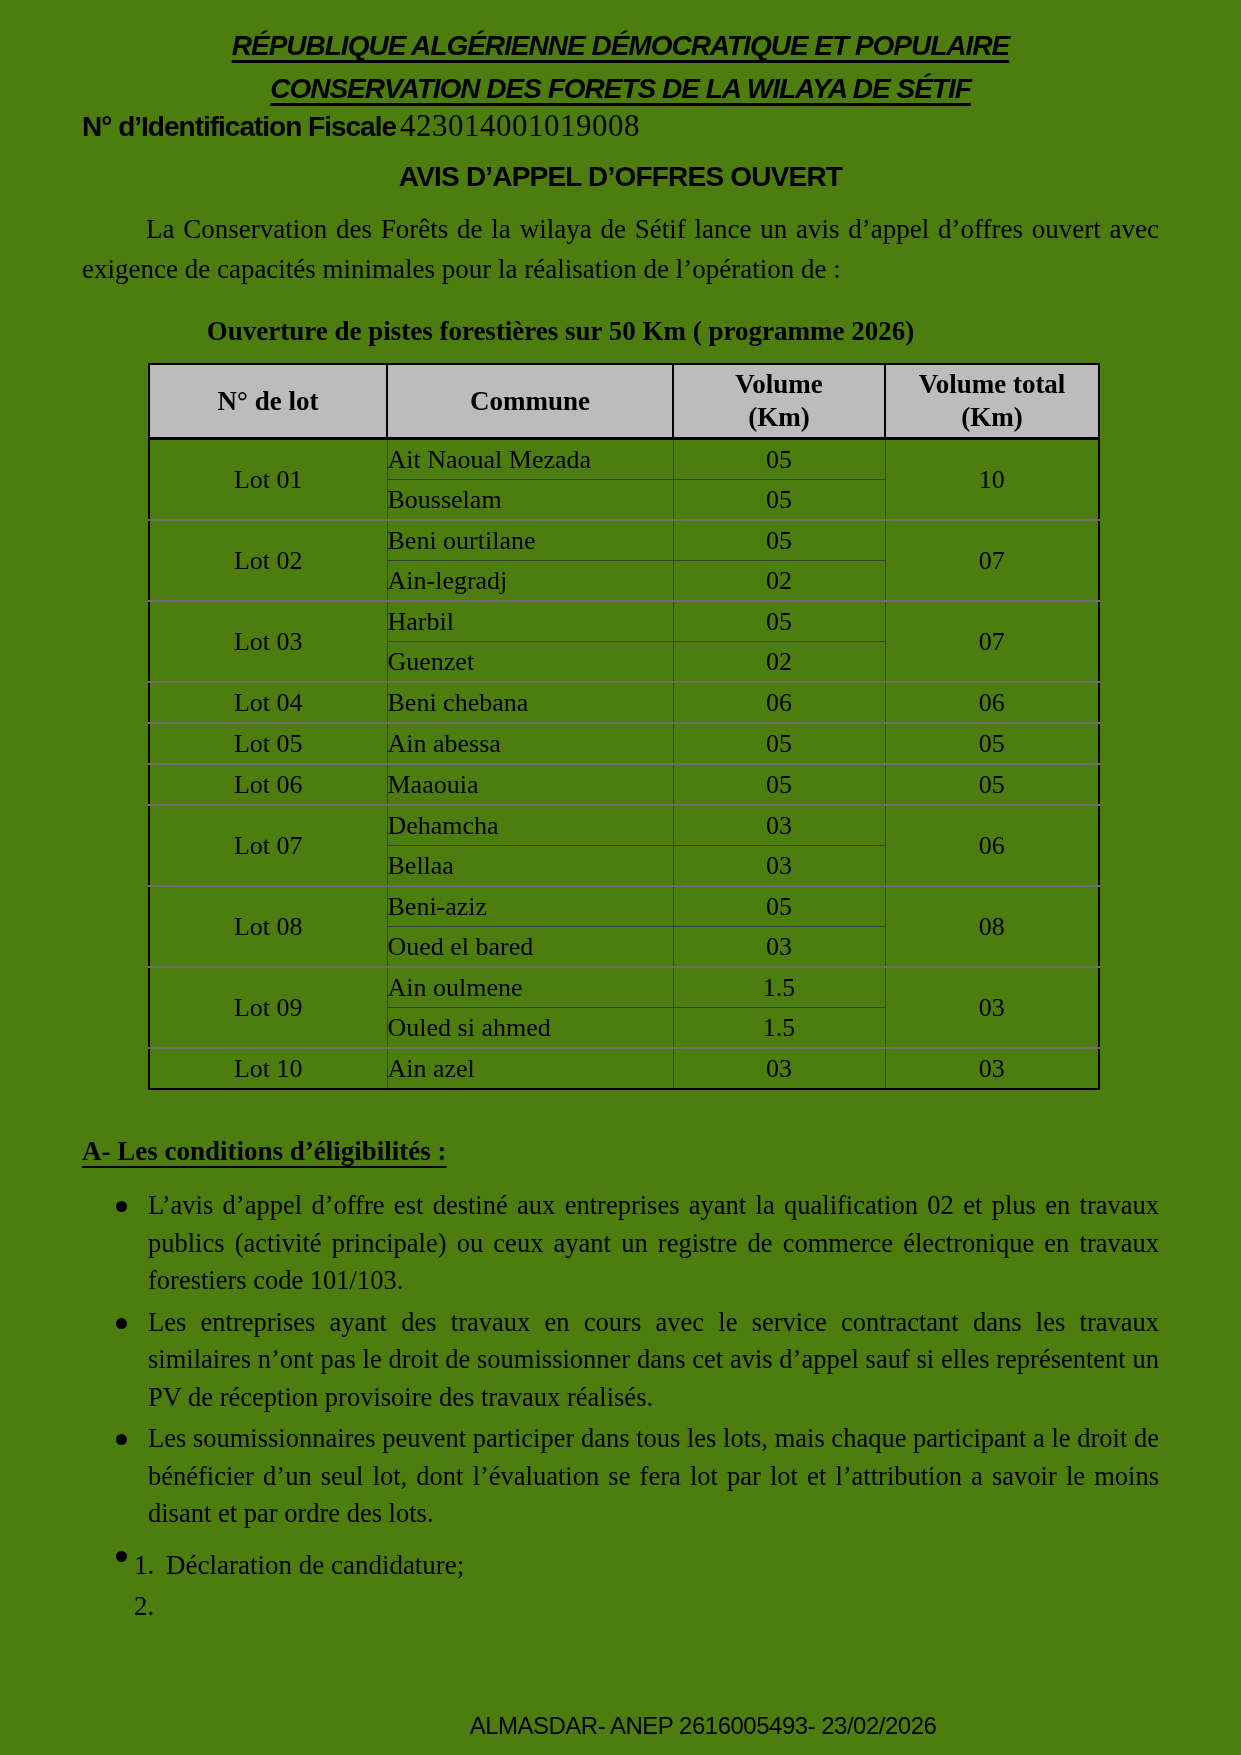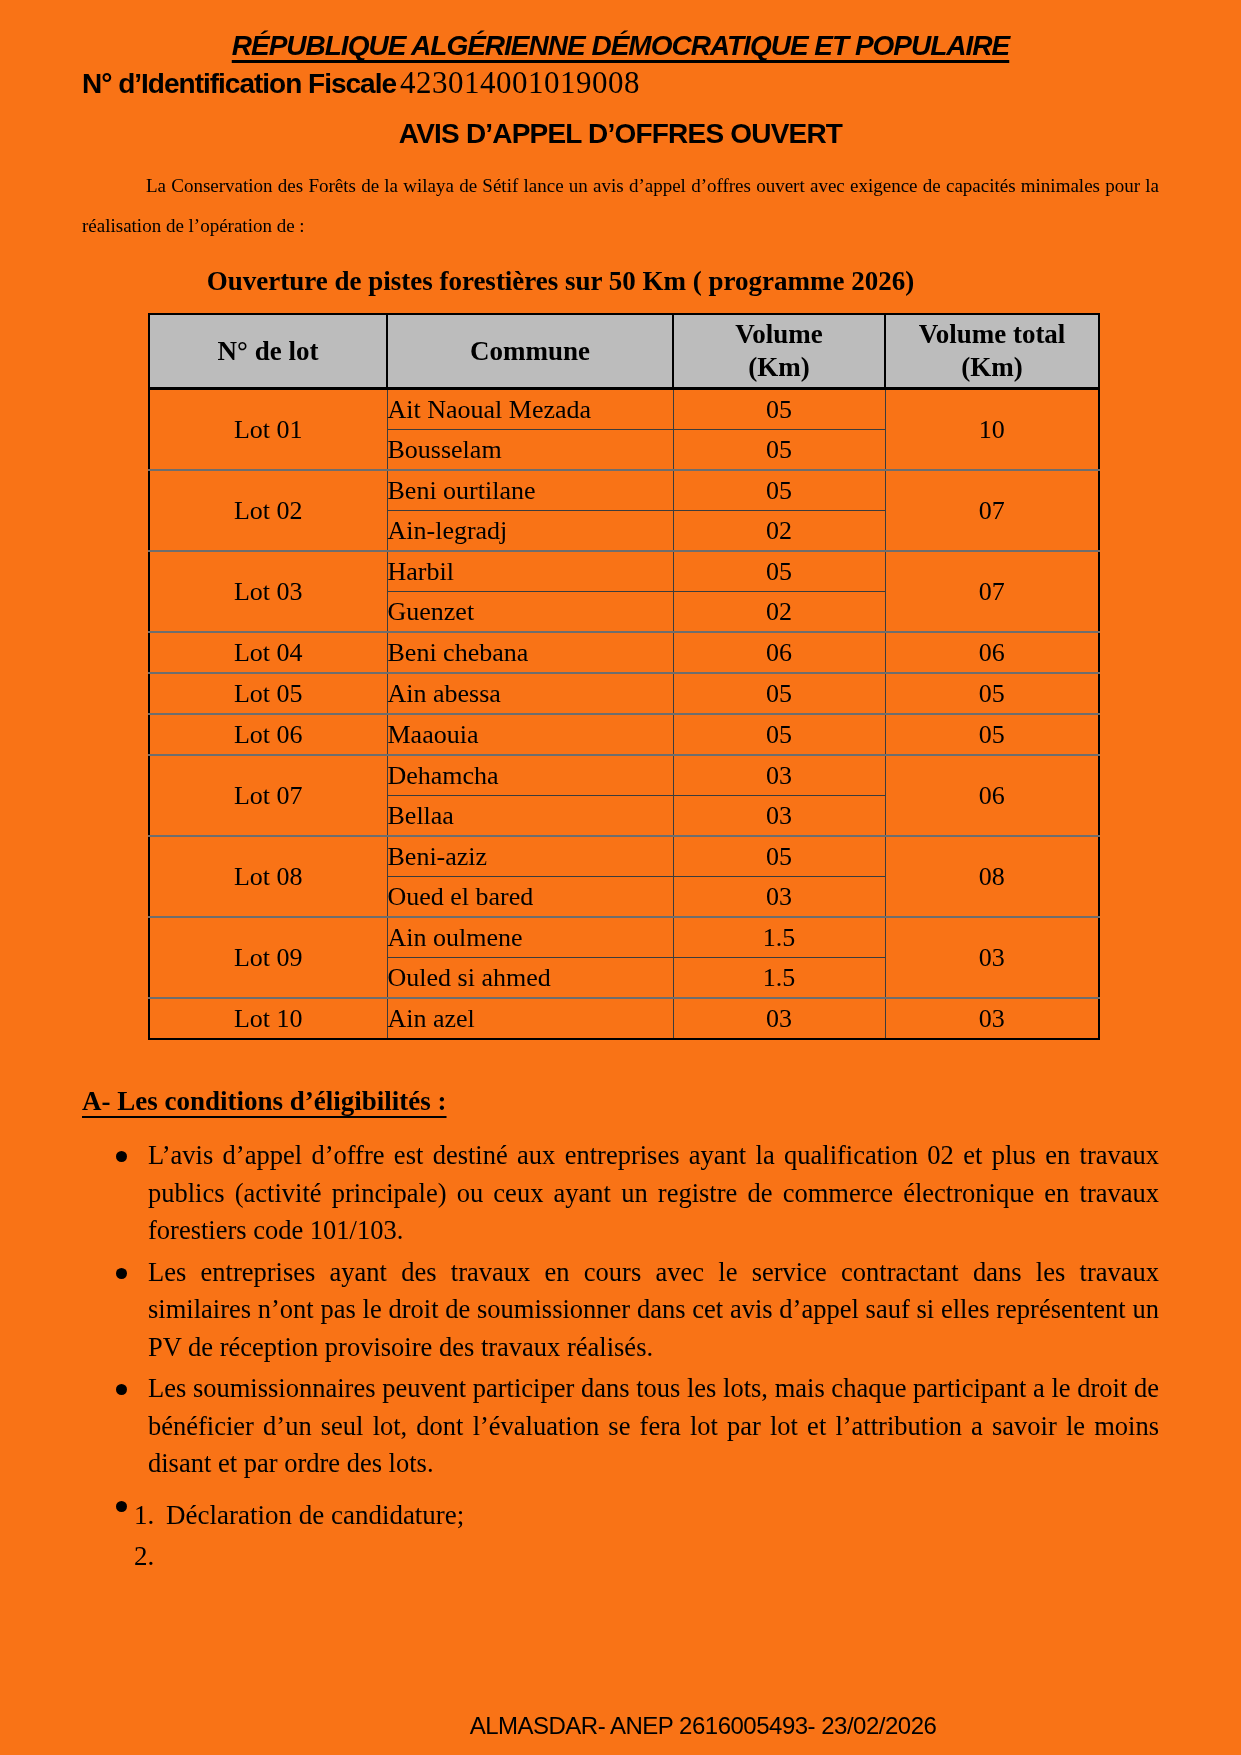--- a/index.html
+++ b/index.html
@@ -1,17 +1,17 @@
 <!DOCTYPE html>
 <html><head>
 <meta charset="utf-8">
 <style>
   html,body { margin:0; padding:0; background:#e9e9e9; }
   .page {
-    position:relative; width:1241px; height:1755px; background:#f97316;
+    position:relative; width:1241px; height:1755px; background:#4d7c0f;
     margin:0 auto; box-sizing:border-box; padding:30px 82px 0 82px;
     font-family:"Liberation Serif", serif; color:#000; overflow:hidden;
   }
   
   .doc-head-line {
     text-align:center; font-family:"Liberation Sans", sans-serif;
     font-weight:bold; font-style:italic; font-size:28px; letter-spacing:-1px;
   }
   .doc-head-line .u {
     text-decoration:underline; text-decoration-thickness:2.5px; text-underline-offset:5px;
@@ -28,21 +28,21 @@
     font-weight:bold; font-size:28px; letter-spacing:-0.8px;
   }
   .avec-line { margin-top:13px; text-align:center; }
   .avec-line .lbl {
     font-family:"Liberation Sans", sans-serif; font-weight:bold;
     font-size:27px; letter-spacing:-0.8px;
   }
   .avec-line .num { font-weight:bold; font-size:30px; }
   
   .intro {
-    margin-top:16px; font-size:19px; line-height:40px;
+    margin-top:16px; font-size:27px; line-height:40px;
     text-align:justify; text-indent:64px;
   }
   
   .tbl-title { margin-top:20px; margin-right:120px; text-align:center; font-weight:bold; font-size:27px; }
   table.lots {
     border-collapse:collapse; table-layout:fixed;
     width:950px; margin:16px 0 0 66px; border:2.5px solid #000;
   }
   table.lots th {
     background:#bcbcbc; border:2px solid #000; border-bottom:3px solid #000;
@@ -80,20 +80,23 @@
     font-family:"Liberation Sans", sans-serif; font-size:24px; letter-spacing:-0.5px;
   }
 </style>
 </head>
 <body>
 
 <div class="page">
 
   <div class="doc-head-line">
     <span class="u">RÉPUBLIQUE ALGÉRIENNE DÉMOCRATIQUE ET POPULAIRE</span>
+  </div>
+  <div class="doc-head-line">
+    <span class="u">CONSERVATION DES FORETS  DE LA WILAYA DE SÉTIF</span>
   </div>
 
   <div class="fiscal-line">
     <span class="lbl">N° d’Identification Fiscale</span>
     <span class="num">423014001019008</span>
   </div>
 
   <div class="avis-line">AVIS D’APPEL D’OFFRES OUVERT</div>
 
 

